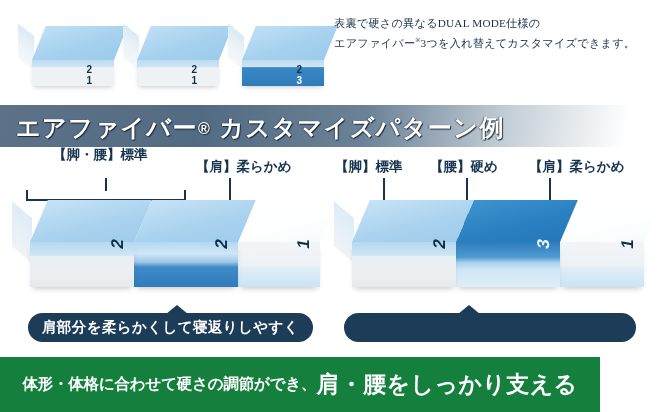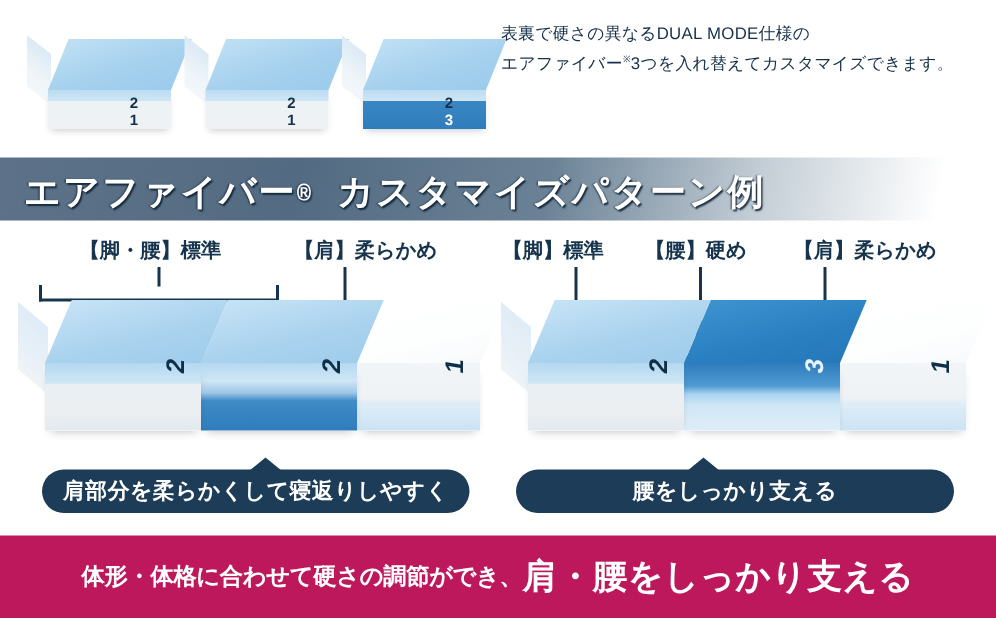--- a/index.html
+++ b/index.html
@@ -37,33 +37,33 @@
     position: absolute; right: 22px; font-size: 10px; font-weight: bold;
     color: #14304a; font-family: "Liberation Sans", sans-serif; line-height: 1;
   }
   .blk .lyr.up { top: 39px; }
   .blk .lyr.lo { top: 50px; }
   .blk.dual3 .lyr.lo { color: #ffffff; }
 
   .top-text {
     position: absolute; left: 334px; top: 14px; width: 320px;
     font-size: 11.2px; line-height: 1.78; color: #14304a;
-    font-family: Liberation Sans, sans-serif; letter-spacing: .2px;
+    font-family: Liberation Serif, serif; letter-spacing: .2px;
   }
   .top-text sup { font-size: 6px; vertical-align: super; }
 
   
   .title-band {
     position: absolute; left: 0; top: 105px; width: 664px; height: 42px;
     background: linear-gradient(100deg,#5d7288 0%, #536b82 30%, #6b8296 55%, #c4ced6 76%, #ffffff 94%);
   }
   .title-band .txt {
     position: absolute; left: 16px; top: 7px;
     font-size: 24px; font-weight: bold; color: #ffffff;
-    font-family: Liberation Mono, monospace; letter-spacing: 1.5px;
+    font-family: Liberation Sans, sans-serif; letter-spacing: 1.5px;
     text-shadow: 1px 1px 1px rgba(12,30,48,.85), -1px 0 1px rgba(12,30,48,.5);
   }
   .title-band .txt .reg { font-size: 16px; vertical-align: 2px; }
 
   
   .lbl {
     position: absolute; font-size: 13.5px; font-weight: bold; color: #16344e;
     font-family: "Liberation Sans", sans-serif; white-space: nowrap;
   }
   .stem { position: absolute; width: 2px; background: #16344e; }
@@ -121,22 +121,22 @@
     font-family: "Liberation Sans", sans-serif; letter-spacing: .4px;
   }
   .pill .notch {
     position: absolute; top: -8px; width: 0; height: 0;
     border-left: 11px solid transparent; border-right: 11px solid transparent;
     border-bottom: 9px solid #1d3c58;
   }
 
   
   .banner {
-    position: absolute; left: 0; top: 357px; width: 664px; height: 55px;
-    background: #be185d; display: flex; align-items: center; justify-content: center;
+    position: absolute; left: 0; top: 357px; width: 600px; height: 55px;
+    background: #15803d; display: flex; align-items: center; justify-content: center;
   }
   .banner .b1 {
     color: #ffffff; font-size: 15.5px; font-weight: bold;
     font-family: "Liberation Serif", serif; letter-spacing: -.2px;
   }
   .banner .b2 {
     color: #ffffff; font-size: 23px; font-weight: bold;
     font-family: "Liberation Serif", serif; letter-spacing: .4px;
   }
 </style>
@@ -175,21 +175,21 @@
   <div class="top-text">
     <div>表裏で硬さの異なるDUAL MODE仕様の</div>
     <div>エアファイバー<sup>※</sup>3つを入れ替えてカスタマイズできます。</div>
   </div>
 
   <div class="title-band">
     <div class="txt"><span>エアファイバー</span><span class="reg">®</span><span> カスタマイズパターン例</span></div>
   </div>
 
   <div>
-    <div class="lbl" style="left:53px;top:158px">【脚・腰】標準</div>
+    <div class="lbl" style="left:53px;top:146px">【脚・腰】標準</div>
     <div class="lbl" style="left:196px;top:158px">【肩】柔らかめ</div>
 
     <div class="bracket" style="left:26px;top:190px;width:160px"></div>
     <div class="stem" style="left:105px;top:178px;height:13px"></div>
 
     <div class="stem" style="left:229px;top:178px;height:43px"></div>
     <div class="dot" style="left:226px;top:217px"></div>
 
     <div class="mat" style="left:12px;top:200px;width:305px">
       <div class="seg t-std" style="left:0px;width:122px;z-index:3">
@@ -246,21 +246,20 @@
       <div class="seg t-plain" style="left:208px;width:102px;z-index:1">
         <div class="sside"></div>
         <div class="stop"></div>
         <div class="sfront"></div>
         <div class="num">1</div>
       </div>
     </div>
 
     <div class="pill" style="left:344px;top:313px;width:292px">
       <div class="notch" style="left:114px"></div>
-      <span>腰をしっかり支える</span>
     </div>
   </div>
 
   <div class="banner">
     <span class="b1">体形・体格に合わせて硬さの調節ができ、</span>
       <span class="b2">肩・腰をしっかり支える</span>
   </div>
 
 </div>
 

